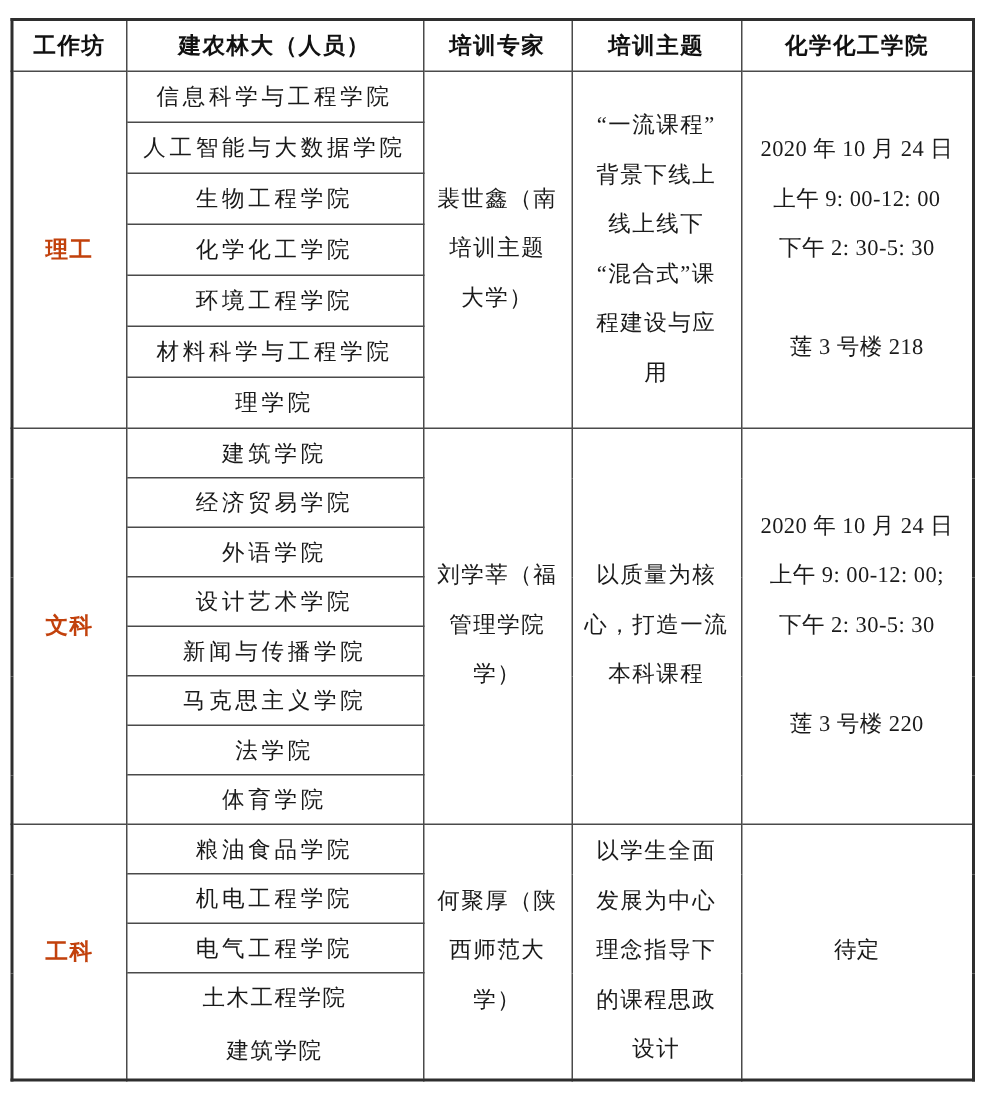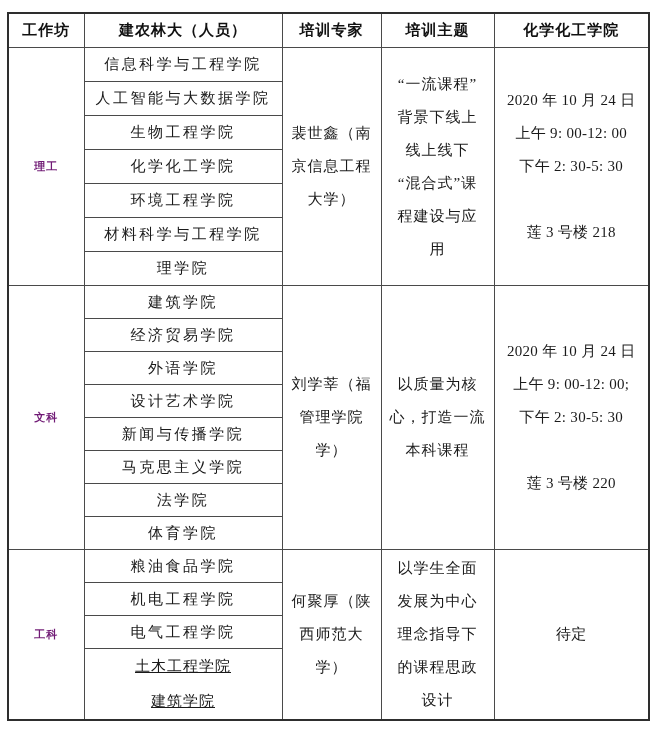--- a/index.html
+++ b/index.html
@@ -43,39 +43,38 @@
     font-size: 15px;
     letter-spacing: 1px;
     color: #111111;
   }
   tr.h34 { height: 34px; }
   tr.h33 { height: 33px; }
   tr.h71 { height: 71px; }
   td.workshop {
     font-family: "Liberation Sans", "DejaVu Sans", sans-serif;
     font-weight: bold;
-    font-size: 11px;
+    font-size: 15px;
     letter-spacing: 1px;
-    color: #701a75;
+    color: #c2410c;
   }
   td.college {
     font-size: 15px;
     letter-spacing: 2.5px;
     color: #1a1a1a;
   }
   td.pre {
     white-space: pre-line;
     font-size: 15px;
     line-height: 33px;
     letter-spacing: 1px;
     color: #1a1a1a;
   }
   td.college.pre {
     line-height: 35px;
-    text-decoration: underline;
   }
   td.time {
     letter-spacing: 0.3px;
     margin-left: 20px;
   }
 </style>
 </head>
 <body>
 
 <div class="doc">
@@ -95,21 +94,21 @@
         <th>培训主题</th>
         <th>化学化工学院</th>
       </tr>
     </thead>
     <tbody>
 
       <tr class="h34">
         <td class="workshop" rowspan="7">理工</td>
         <td class="college">信息科学与工程学院</td>
         <td class="pre" rowspan="7">裴世鑫（南
-京信息工程
+培训主题
 大学）</td>
         <td class="pre" rowspan="7">“一流课程”
 背景下线上
 线上线下
 “混合式”课
 程建设与应
 用</td>
         <td class="pre time" rowspan="7">2020 年 10 月 24 日
 上午 9: 00-12: 00
 下午 2: 30-5: 30

